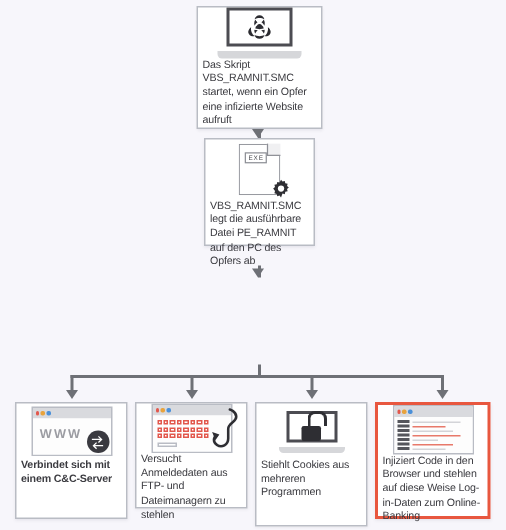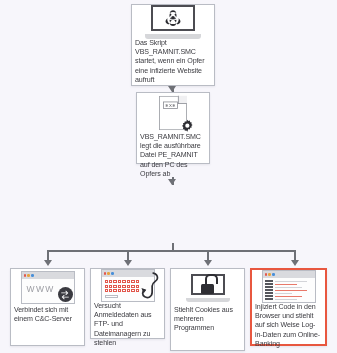--- a/index.html
+++ b/index.html
@@ -41,21 +41,21 @@
     text-align: left;
     padding: 0 3px;
     letter-spacing: -0.1px;
   }
 
   
   #node-script   { left: 131px; top: 4px;   width: 84px; height: 82px; }
   #node-dropper  { left: 136px; top: 92px;  width: 74px; height: 72px; }
   #node-payload  { left: 136px; top: 185px; width: 74px; height: 58px; }
 
-  #node-cc       { left: 10px;  top: 268px; width: 75px; height: 78px; }
+  #node-cc       { left: 10px;  top: 268px; width: 75px; height: 78px; font-weight: bold; }
   #node-ftp      { left: 90px;  top: 268px; width: 75px; height: 71px; }
   #node-cookies  { left: 170px; top: 268px; width: 75px; height: 83px; }
   #node-inject   { left: 250px; top: 268px; width: 77px; height: 78px; }
 
   .icon-area {
     display: flex;
     align-items: center;
     justify-content: center;
     width: 100%;
   }
@@ -460,16 +460,16 @@
               <i class="s4"></i>
               <i class="red s2"></i>
               <i class="s3"></i>
               <i class="red s4"></i>
               <i class="s1"></i>
             </div>
           </div>
         </div>
       </div>
     </div>
-    <div class="node-caption">Injiziert Code in den Browser und stiehlt auf sich Weise Log-in-Daten zum Online-Banking</div>
+    <div class="node-caption">Injiziert Code in den Browser und stehlen auf diese Weise Log-in-Daten zum Online-Banking</div>
   </div>
 
 </div>
 
 </body></html>

